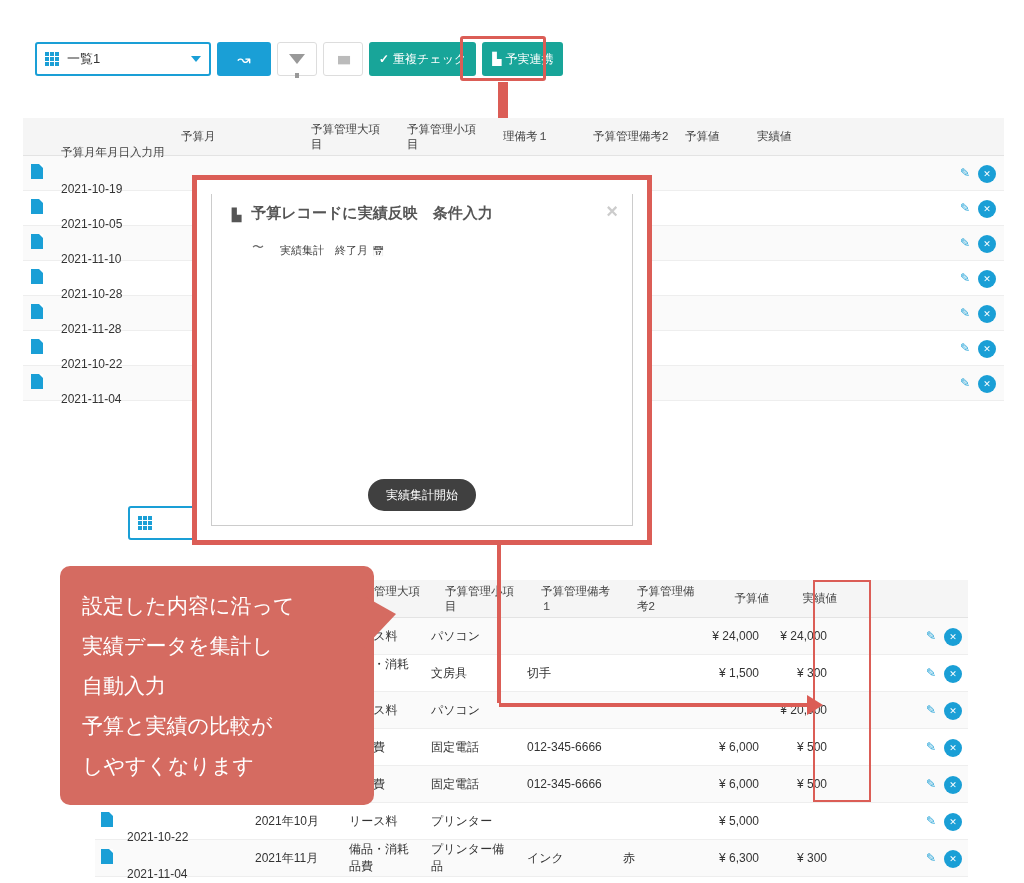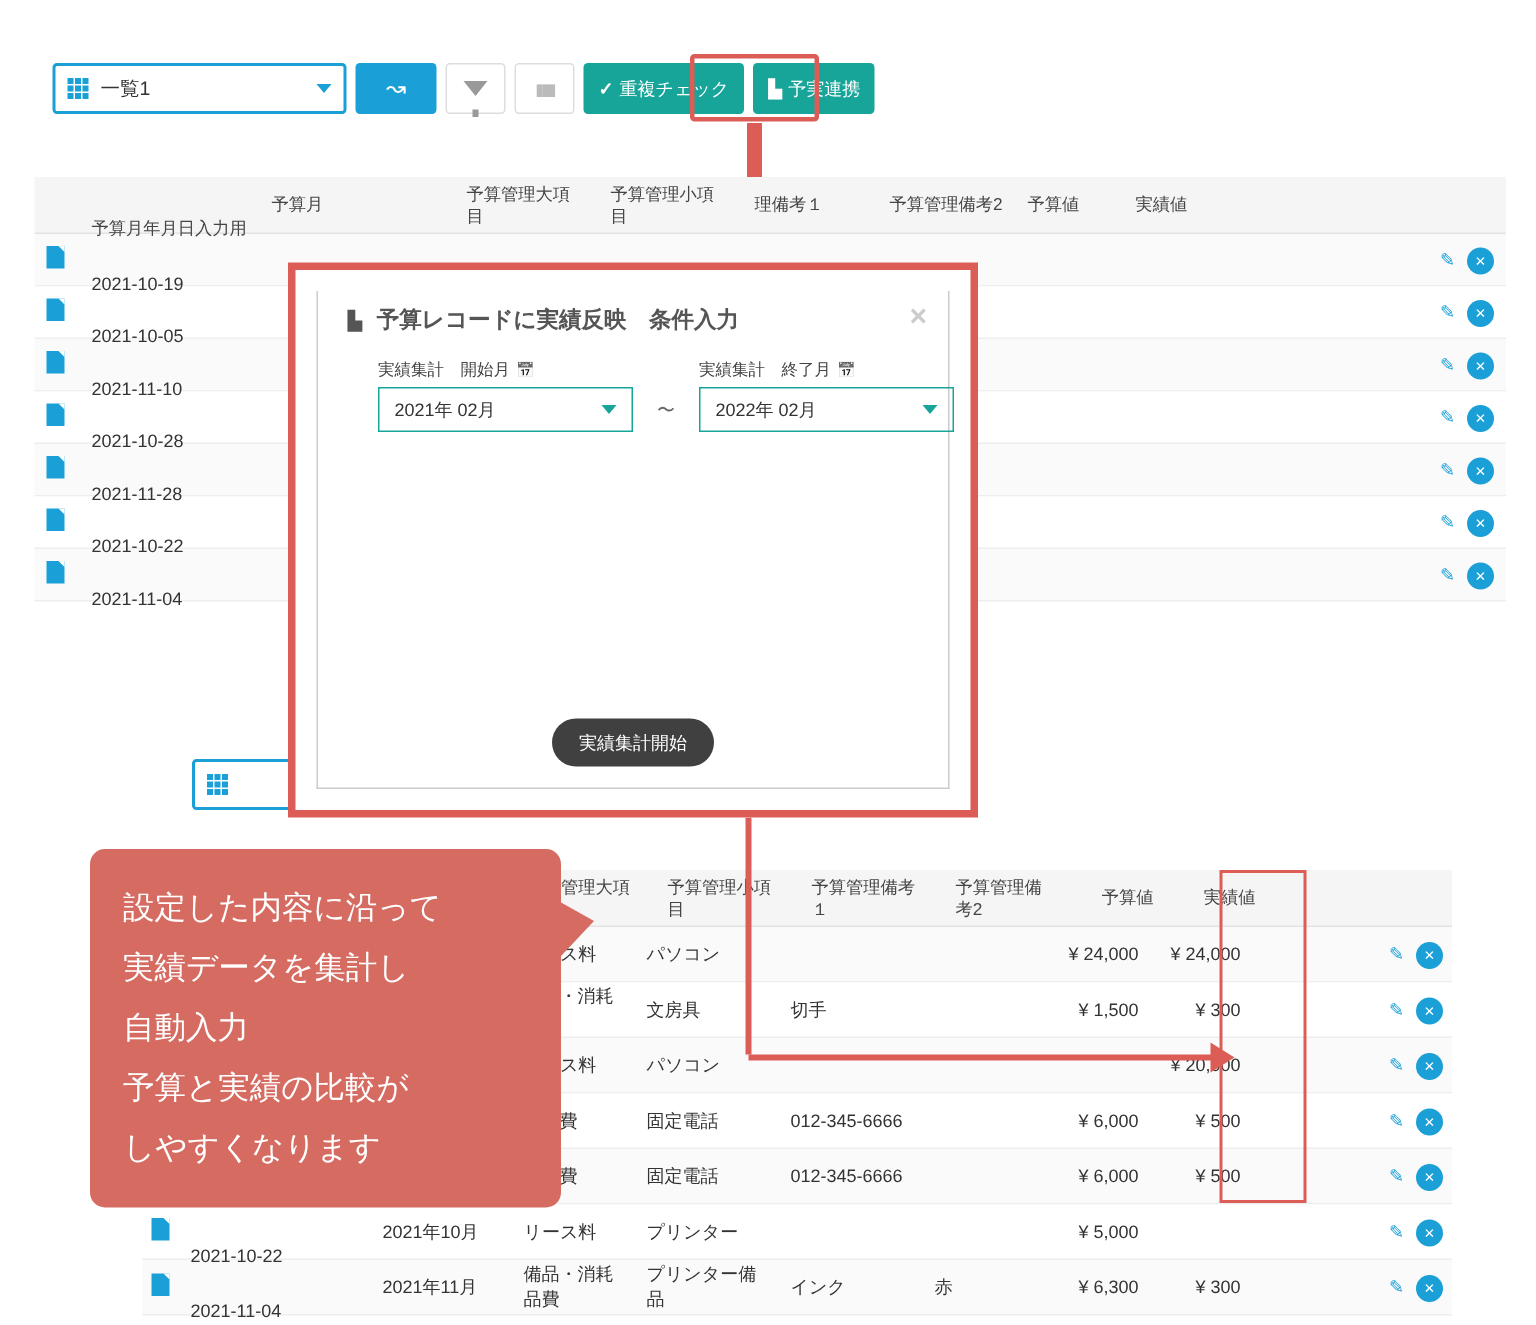--- a/index.html
+++ b/index.html
@@ -22,21 +22,21 @@
     display: flex;
     align-items: center;
     gap: 6px;
   }
   .view-select {
     display: flex;
     align-items: center;
     border: 2px solid #1a9fd6;
     border-radius: 3px;
     height: 34px;
-    width: 196px;
+    width: 176px;
     padding: 0 8px;
     background: #fff;
     cursor: pointer;
   }
   .view-select .grid-icon {
     width: 16px; height: 14px;
     display: inline-flex; flex-wrap: wrap; gap: 1px;
     margin-right: 6px;
   }
   .view-select .grid-icon i {
@@ -439,39 +439,25 @@
 </div>
 
 <div class="modal-wrap">
   <div class="modal-inner">
     <div class="modal-header">
       <span class="barchart-icon" style="color:#555;"></span>
       <span>予算レコードに実績反映　条件入力</span>
       <span class="close">×</span>
     </div>
     <div class="modal-body">
-      <div class="field-group">
-        <div class="field-label">
-          <span>実績集計　開始月</span>
-          <span class="cal-icon"></span>
-        </div>
-        <div class="sel">
-          <span>2021年 02月</span>
-          <span class="caret"></span>
-        </div>
-      </div>
       <div class="tilde">〜</div>
       <div class="field-group">
         <div class="field-label">
           <span>実績集計　終了月</span>
           <span class="cal-icon"></span>
-        </div>
-        <div class="sel">
-          <span>2022年 02月</span>
-          <span class="caret"></span>
         </div>
       </div>
     </div>
     <div class="modal-footer">
       <button class="run-btn">実績集計開始</button>
     </div>
   </div>
 </div>
 
 <div class="sec-toolbar">

